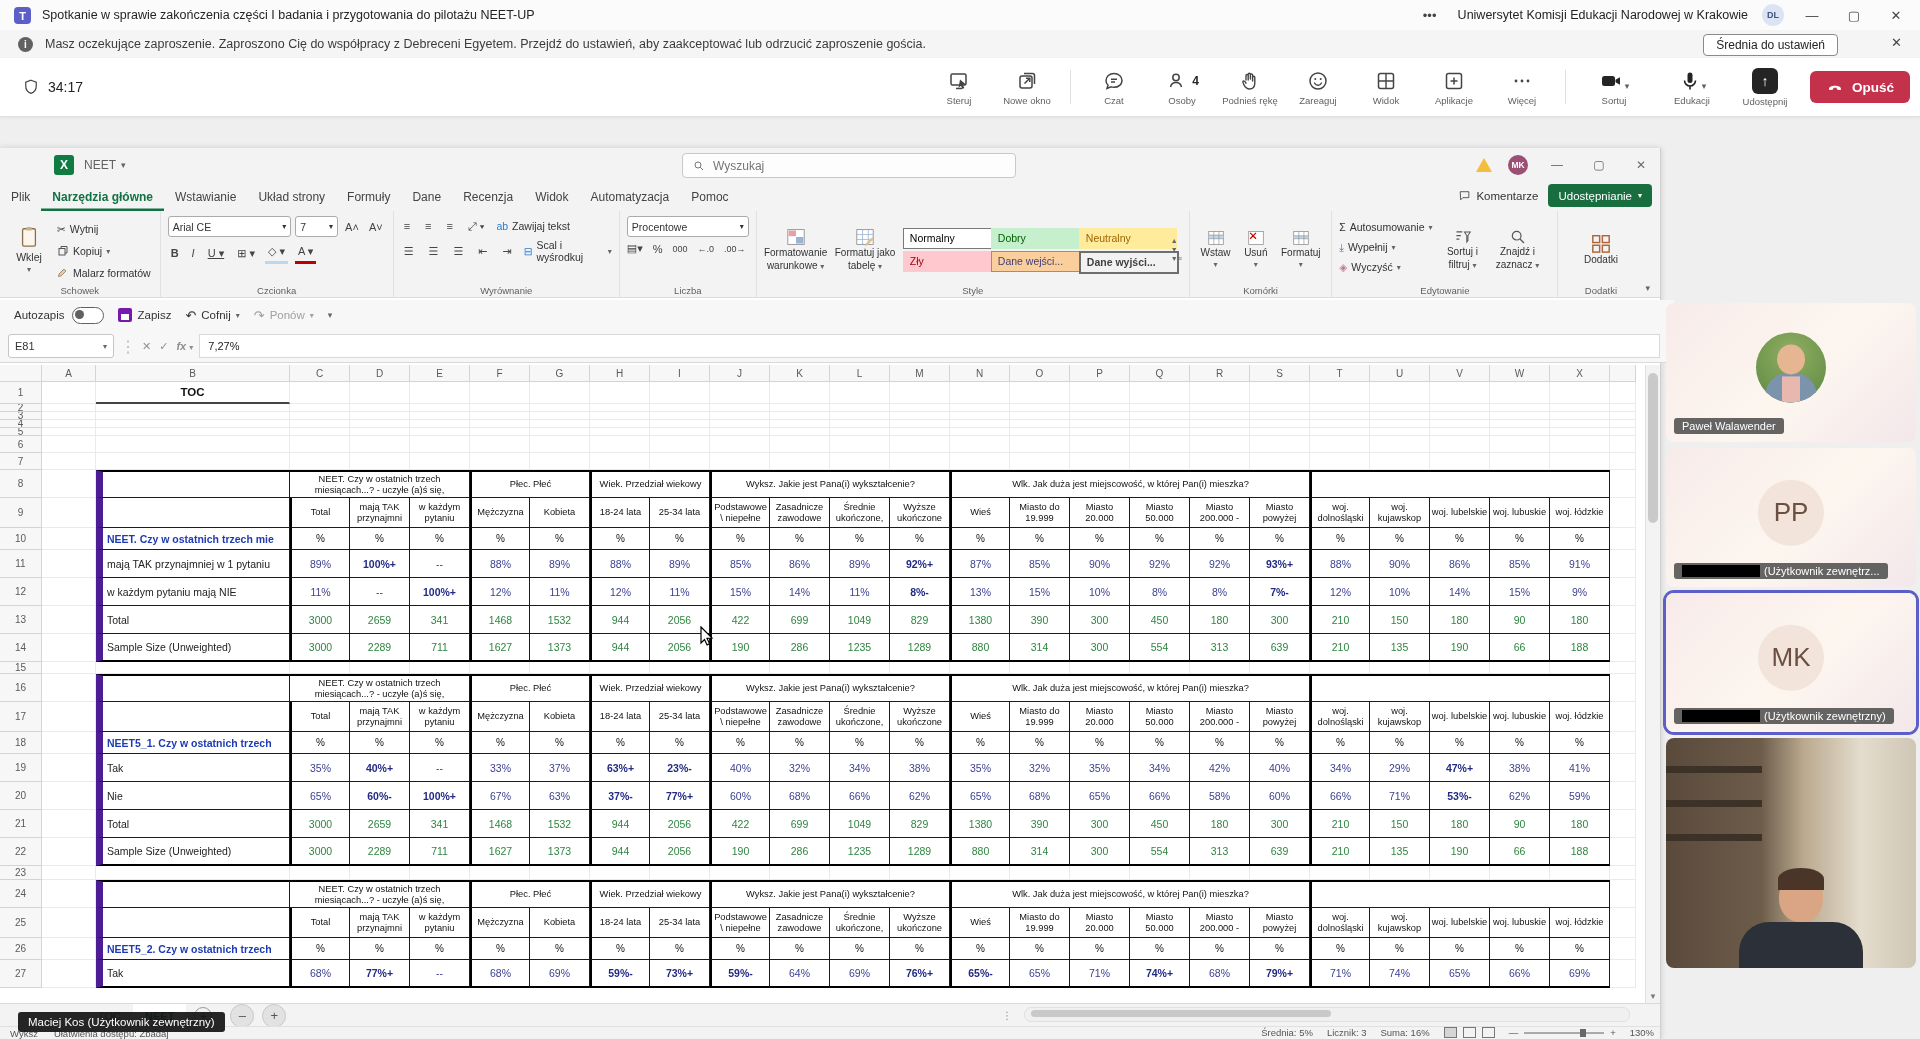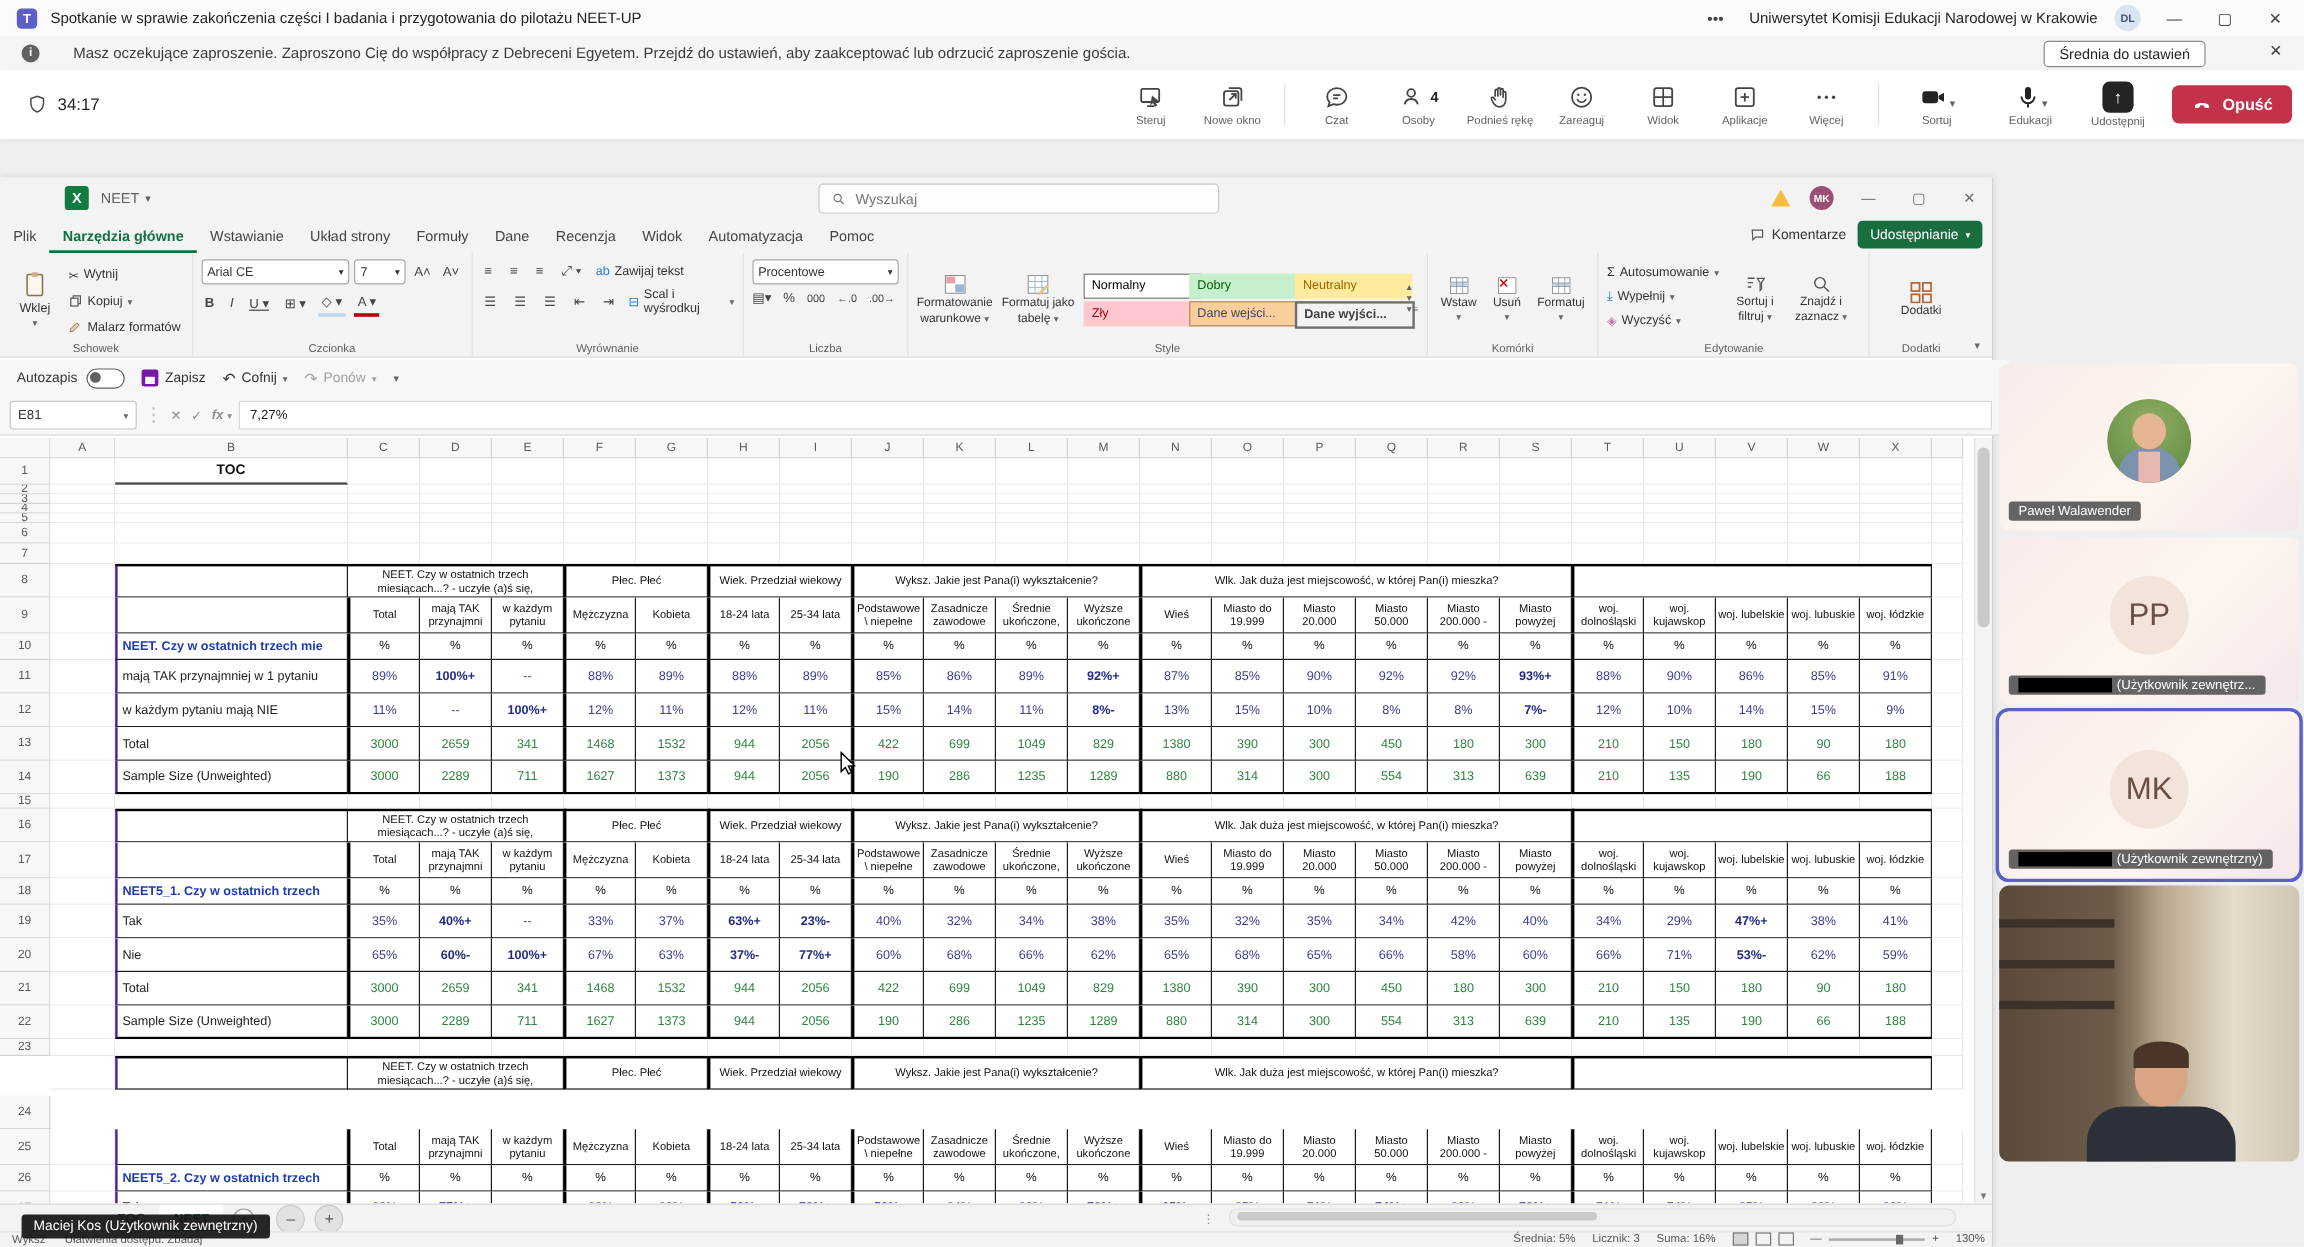--- a/index.html
+++ b/index.html
@@ -17,21 +17,21 @@
   .tb-right{right:0;top:0;height:30px;display:flex;align-items:center;gap:14px;padding-right:10px}
   .tb-ico{color:#444;font-size:13px;width:28px;text-align:center;cursor:default}
   .org-name{font-size:12.5px;color:#242424}
   .avatar-dl{width:22px;height:22px;border-radius:50%;background:#dbe4f3;color:#44547e;font-size:9px;
              font-weight:bold;display:flex;align-items:center;justify-content:center}
 
   
   .banner{left:0;top:30px;width:1920px;height:28px;background:#f5f5f5;border-bottom:1px solid #e3e3e3;display:flex;align-items:center}
   .banner .info{width:15px;height:15px;border-radius:50%;background:#616161;color:#fff;font-size:10px;
                 display:flex;align-items:center;justify-content:center;margin-left:18px;font-weight:bold}
-  .banner-text{font-size:12.5px;color:#3b3b3b;margin-left:28px}
+  .banner-text{font-size:12.5px;color:#3b3b3b;margin-left:12px}
   .banner-btn{position:absolute;right:82px;top:4px;height:20px;padding:0 12px;border:1px solid #8a8a8a;border-radius:4px;
               font-size:12px;display:flex;align-items:center;background:#fff}
   .banner-x{position:absolute;right:18px;top:5px;font-size:13px;color:#444}
 
   
   .calltb{left:0;top:58px;width:1920px;height:58px;background:#fff;border-bottom:1px solid #e0e0e0;box-shadow:0 1px 3px rgba(0,0,0,.06)}
   .timer{left:22px;top:0;height:58px;display:flex;align-items:center;gap:8px;font-size:14px;color:#242424}
   .tb-buttons{right:10px;top:0;height:58px;display:flex;align-items:center;gap:6px}
   .tbtn{width:62px;display:flex;flex-direction:column;align-items:center;gap:2px;cursor:default}
   .tbtn .tlb{font-size:9.5px;color:#616161;white-space:nowrap}
@@ -104,21 +104,21 @@
   
   .xl-grid{left:0;top:217px;width:1650px;height:638px;background:#fff;overflow:hidden}
   .grow{display:flex}
   .gc{box-sizing:border-box;flex:none;display:flex;align-items:center;justify-content:center;overflow:hidden}
   .hc{background:#f7f7f7;border-right:1px solid #d4d4d4;border-bottom:1px solid #d4d4d4;color:#5a5a5a;font-size:10px}
   .ec{border-right:1px solid #eaeaea;border-bottom:1px solid #eaeaea;background:#fff}
   .tc{border-right:1px solid #1c1c1c;border-bottom:1px solid #1c1c1c;background:#fff}
   .gs{border-left:2px solid #000}
   .st{border-top:2px solid #000}
   .sb{border-bottom:2px solid #000}
-  .bfirst{border-left:2px solid #4c1d95}
+  .bfirst{border-left:7px solid #4c1d95}
   .gh{font-size:9.3px;line-height:1.12;text-align:center;padding:0 2px;color:#111}
   .ch{font-size:9.3px;line-height:1.1;text-align:center;padding:0 1px;color:#111;flex-wrap:wrap}
   .pc{font-size:10px;color:#111}
   .vl{font-size:10.5px;color:#3a3f8f}
   .vl.bold{font-weight:bold;color:#222a85}
   .green{color:#2e8540}
   .lb{font-size:10.5px;justify-content:flex-start;padding-left:4px;white-space:nowrap;color:#222}
   .bl{font-size:10.5px;font-weight:bold;color:#1f3bb3;justify-content:flex-start;padding-left:4px;white-space:nowrap}
   .toc-cell{font-weight:bold;font-size:11.5px;color:#111;border-bottom:2px solid #444}
   .vscroll{position:absolute;right:0;top:217px;width:14px;height:638px;background:#f3f3f3;border-left:1px solid #e0e0e0}
@@ -1242,21 +1242,21 @@
         <div class="gc ec" style="width: 60px; height: 14px;"></div>
         <div class="gc ec" style="width: 60px; height: 14px;"></div>
         <div class="gc ec" style="width: 60px; height: 14px;"></div>
         <div class="gc ec" style="width: 60px; height: 14px;"></div>
         <div class="gc ec" style="width: 60px; height: 14px;"></div>
         <div class="gc ec" style="width: 60px; height: 14px;"></div>
         <div class="gc ec" style="width: 60px; height: 14px;"></div>
         <div class="gc ec" style="width: 26px; height: 14px;"></div>
       </div>
       <div class="grow">
-        <div class="gc hc" style="width: 42px; height: 28px; margin-top: 33px;">24</div>
+        <div class="gc hc" style="width: 42px; height: 28px;">24</div>
         <div class="gc ec" style="width: 54px; height: 28px;"></div>
         <div class="gc tc bfirst st" style="width: 194px; height: 28px;"></div>
         <div class="gc tc gh st" style="width: 180px; height: 28px;">NEET. Czy w ostatnich trzech miesiącach...? - uczyłe (a)ś się,</div>
         <div class="gc tc gh st gs" style="width: 120px; height: 28px;">Płec. Płeć</div>
         <div class="gc tc gh st gs" style="width: 120px; height: 28px;">Wiek. Przedział wiekowy</div>
         <div class="gc tc gh st gs" style="width: 240px; height: 28px;">Wyksz. Jakie jest Pana(i) wykształcenie?</div>
         <div class="gc tc gh st gs" style="width: 360px; height: 28px;">Wlk. Jak duża jest miejscowość, w której Pan(i) mieszka?</div>
         <div class="gc tc gh st gs" style="width: 300px; height: 28px;"></div>
         <div class="gc ec" style="width: 26px; height: 28px;"></div>
       </div>

